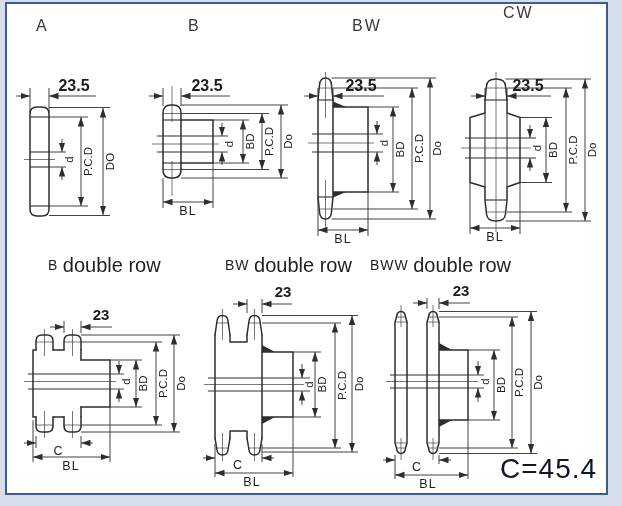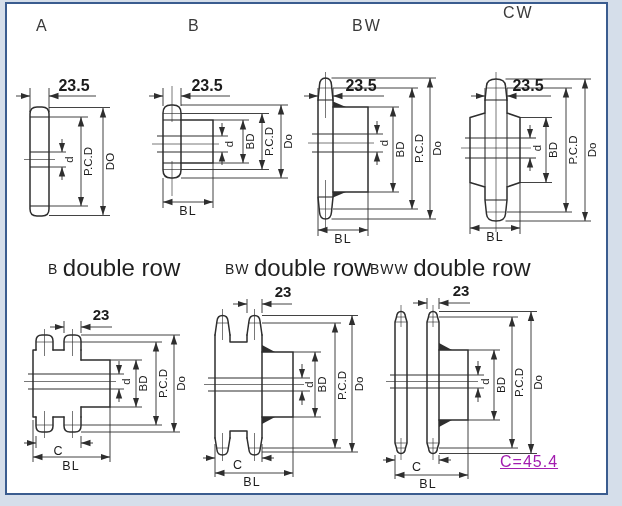--- a/index.html
+++ b/index.html
@@ -20,23 +20,23 @@
   
   text{fill:#1c1c1c;text-anchor:middle;}
   text.dim{font:bold 16px "Liberation Sans",sans-serif;}
   text.dim2{font:bold 15px "Liberation Sans",sans-serif;}
   text.lbl{font:11.5px "Liberation Sans",sans-serif;}
   text.lblh{font:12.5px "Liberation Sans",sans-serif;letter-spacing:1px;}
   
   .t1{position:absolute;font-size:16px;letter-spacing:2px;color:#3a3a3a;}
   .t2{position:absolute;color:#1f1f1f;white-space:nowrap;}
   .t2 .code{font-size:14px;letter-spacing:1px;vertical-align:2px;}
-  .t2 .roww{font-size:24px;}
-  .cnote{position:absolute;left:500px;top:453px;font-size:16px;
-         letter-spacing:1px;color:#a21caf;text-decoration:underline;}
+  .t2 .roww{font-size:20px;}
+  .cnote{position:absolute;left:500px;top:453px;font-size:28px;
+         letter-spacing:1px;color:#0f172a;}
 </style>
 </head>
 <body>
 
 <div class="stage">
   <div class="frame"></div>
 
   <div class="t1" style="left:36px;top:17px">A</div>
   <div class="t1" style="left:188px;top:17px">B</div>
   <div class="t1" style="left:352px;top:17px">BW</div>

